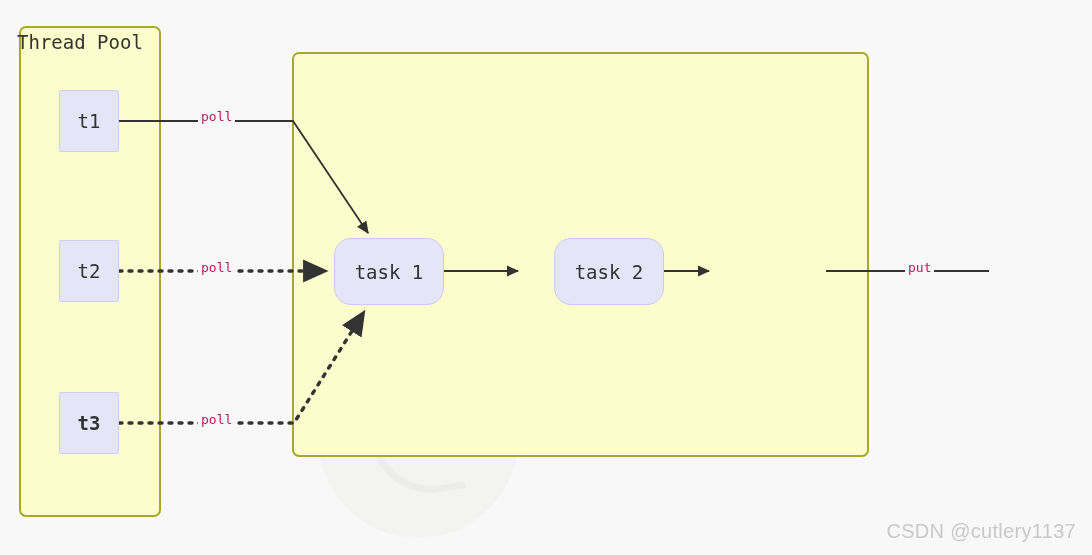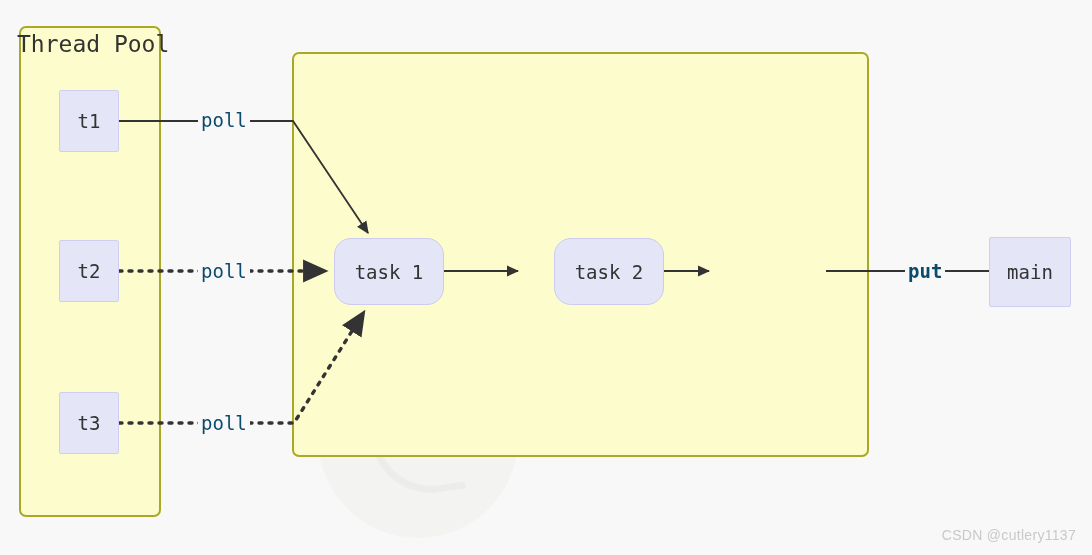--- a/index.html
+++ b/index.html
@@ -56,39 +56,39 @@
     border-left: 7px solid rgba(150,150,140,0.07);
     border-bottom: 7px solid rgba(150,150,140,0.07);
     border-radius: 0 0 0 60px;
     transform: rotate(-8deg);
   }
   .csdn-credit {
     position: absolute;
     right: 16px;
     bottom: 12px;
     color: #c9c9c9;
-    font-size: 14px;
+    font-size: 20px;
     font-family: "Liberation Sans", "DejaVu Sans", sans-serif;
     letter-spacing: 0.3px;
   }
   
   .container-box {
     position: absolute;
     background: #fcfccc;
     border: 2px solid #a8a829;
     border-radius: 7px;
     box-sizing: border-box;
   }
   #thread-pool-box { left: 19px;  top: 26px; width: 142px; height: 491px; }
   #queue-box       { left: 292px; top: 52px; width: 577px; height: 405px; }
 
   .container-title {
     position: absolute;
     color: #333;
-    font-size: 23px;
+    font-size: 19px;
     font-family: "DejaVu Sans Mono", "Liberation Mono", monospace;
     white-space: nowrap;
   }
   #thread-pool-title { left: 17px;  top: 31px; }
   #queue-title       { left: 489px; top: 58px; }
 
   
   .node {
     position: absolute;
     background: #e5e5f8;
@@ -99,21 +99,21 @@
     justify-content: center;
     color: #333;
     font-size: 19px;
     font-family: "DejaVu Sans Mono", "Liberation Mono", monospace;
     white-space: nowrap;
     text-align: right;
   }
   .thread-node { width: 60px; height: 62px; left: 59px; border-radius: 2px; }
   #node-t1 { top: 90px; }
   #node-t2 { top: 240px; }
-  #node-t3 { top: 392px; }
+  #node-t3 { top: 392px; font-weight: bold; }
 
   .task-node {
     width: 110px; height: 67px; top: 238px;
     border-radius: 17px;
     border: 1px solid #ccccf0;
   }
   #node-task1 { left: 334px; }
   #node-task2 { left: 554px; }
   #node-task3 { left: 716px; }
 
@@ -125,31 +125,31 @@
   
   #edges {
     position: absolute;
     left: 0; top: 0;
     width: 1092px; height: 555px;
     pointer-events: none;
   }
   
   .edge-label {
     position: absolute;
-    color: #0c4a6e;
-    font-size: 19px;
+    color: #be185d;
+    font-size: 13px;
     font-family: "DejaVu Sans Mono", "Liberation Mono", monospace;
     background: #f8f8f8;
     padding: 0 3px;
     white-space: nowrap;
   }
   #label-poll-t1 { left: 198px; top: 109px; }
   #label-poll-t2 { left: 198px; top: 260px; }
   #label-poll-t3 { left: 198px; top: 412px; }
-  #label-put     { left: 905px; top: 260px; font-weight: bold; }
+  #label-put     { left: 905px; top: 260px; }
 </style>
 </head>
 <body>
 
 <div id="canvas">
 
   <div class="wm-circle"></div>
   <div class="wm-center">
     <div class="wm-text wm-cn">黑马程序员</div>
     <div class="wm-text wm-url">www.itheima.com</div>
@@ -193,23 +193,20 @@
     <span>t3</span>
   </div>
 
   <div id="node-task1" class="node task-node">
     <span>task 1</span>
   </div>
   <div id="node-task2" class="node task-node">
     <span>task 2</span>
   </div>
 
-  <div id="node-main" class="node">
-    <span>main</span>
-  </div>
 
   <div id="label-poll-t1" class="edge-label">poll</div>
   <div id="label-poll-t2" class="edge-label">poll</div>
   <div id="label-poll-t3" class="edge-label">poll</div>
   <div id="label-put" class="edge-label">put</div>
 
   <div class="csdn-credit">CSDN @cutlery1137</div>
 
 </div>
 

